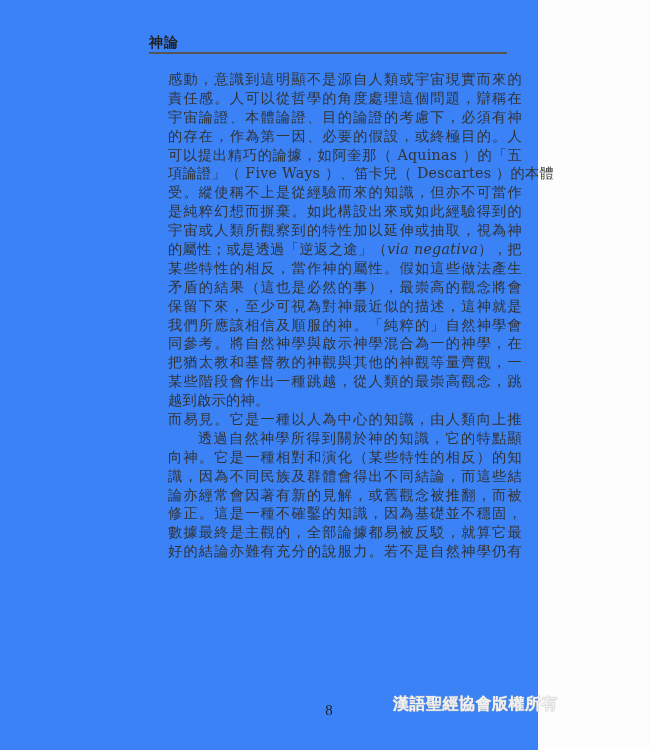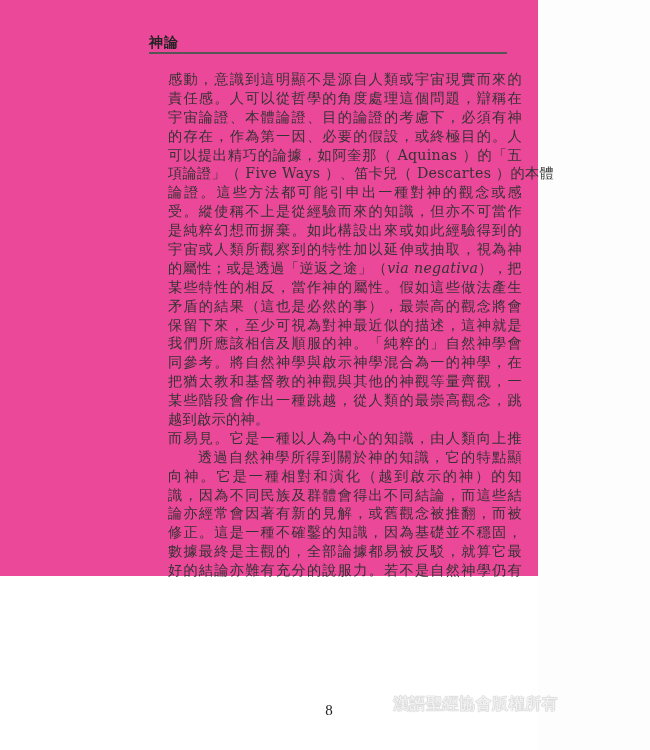--- a/index.html
+++ b/index.html
@@ -13,22 +13,22 @@
       position: relative;
       overflow: hidden;
       font-family: "DejaVu Serif", "Liberation Serif", serif;
       color: #2a2a2a;
     }
     .page {
       position: absolute;
       left: 0;
       top: 0;
       width: 650px;
-      height: 576px;
-      background: #ec4899;
+      height: 750px;
+      background: #3b82f6;
     }
     .page-edge {
       position: absolute;
       left: 538px;
       top: 0;
       width: 112px;
       height: 750px;
       background: #fdfdfd;
     }
     .running-head {
@@ -109,39 +109,38 @@
 
   <div class="body-text">
 
     <div>
       <div class="line">感動，意識到這明顯不是源自人類或宇宙現實而來的</div>
       <div class="line">責任感。人可以從哲學的角度處理這個問題，辯稱在</div>
       <div class="line">宇宙論證、本體論證、目的論證的考慮下，必須有神</div>
       <div class="line">的存在，作為第一因、必要的假設，或終極目的。人</div>
       <div class="line">可以提出精巧的論據，如阿奎那（ Aquinas ）的「五</div>
       <div class="line">項論證」（ Five Ways ）、笛卡兒（ Descartes ）的本體</div>
-      <div class="line">論證。這些方法都可能引申出一種對神的觀念或感</div>
       <div class="line">受。縱使稱不上是從經驗而來的知識，但亦不可當作</div>
       <div class="line">是純粹幻想而摒棄。如此構設出來或如此經驗得到的</div>
       <div class="line">宇宙或人類所觀察到的特性加以延伸或抽取，視為神</div>
       <div class="line">的屬性；或是透過「逆返之途」（<em>via negativa</em>），把</div>
       <div class="line">某些特性的相反，當作神的屬性。假如這些做法產生</div>
       <div class="line">矛盾的結果（這也是必然的事），最崇高的觀念將會</div>
       <div class="line">保留下來，至少可視為對神最近似的描述，這神就是</div>
       <div class="line">我們所應該相信及順服的神。「純粹的」自然神學會</div>
       <div class="line">同參考。將自然神學與啟示神學混合為一的神學，在</div>
       <div class="line">把猶太教和基督教的神觀與其他的神觀等量齊觀，一</div>
       <div class="line">某些階段會作出一種跳越，從人類的最崇高觀念，跳</div>
       <div class="line last">越到啟示的神。</div>
     </div>
 
     <div>
       <div class="line">而易見。它是一種以人為中心的知識，由人類向上推</div>
       <div class="line indent">透過自然神學所得到關於神的知識，它的特點顯</div>
-      <div class="line">向神。它是一種相對和演化（越到啟示的神）的知</div>
+      <div class="line">向神。它是一種相對和演化（某些特性的相反）的知</div>
       <div class="line">識，因為不同民族及群體會得出不同結論，而這些結</div>
       <div class="line">論亦經常會因著有新的見解，或舊觀念被推翻，而被</div>
       <div class="line">修正。這是一種不確鑿的知識，因為基礎並不穩固，</div>
       <div class="line">數據最終是主觀的，全部論據都易被反駁，就算它最</div>
       <div class="line">好的結論亦難有充分的說服力。若不是自然神學仍有</div>
     </div>
   </div>
 
   <div class="page-number">8</div>
   <div class="watermark">漢語聖經協會版權所有</div>

